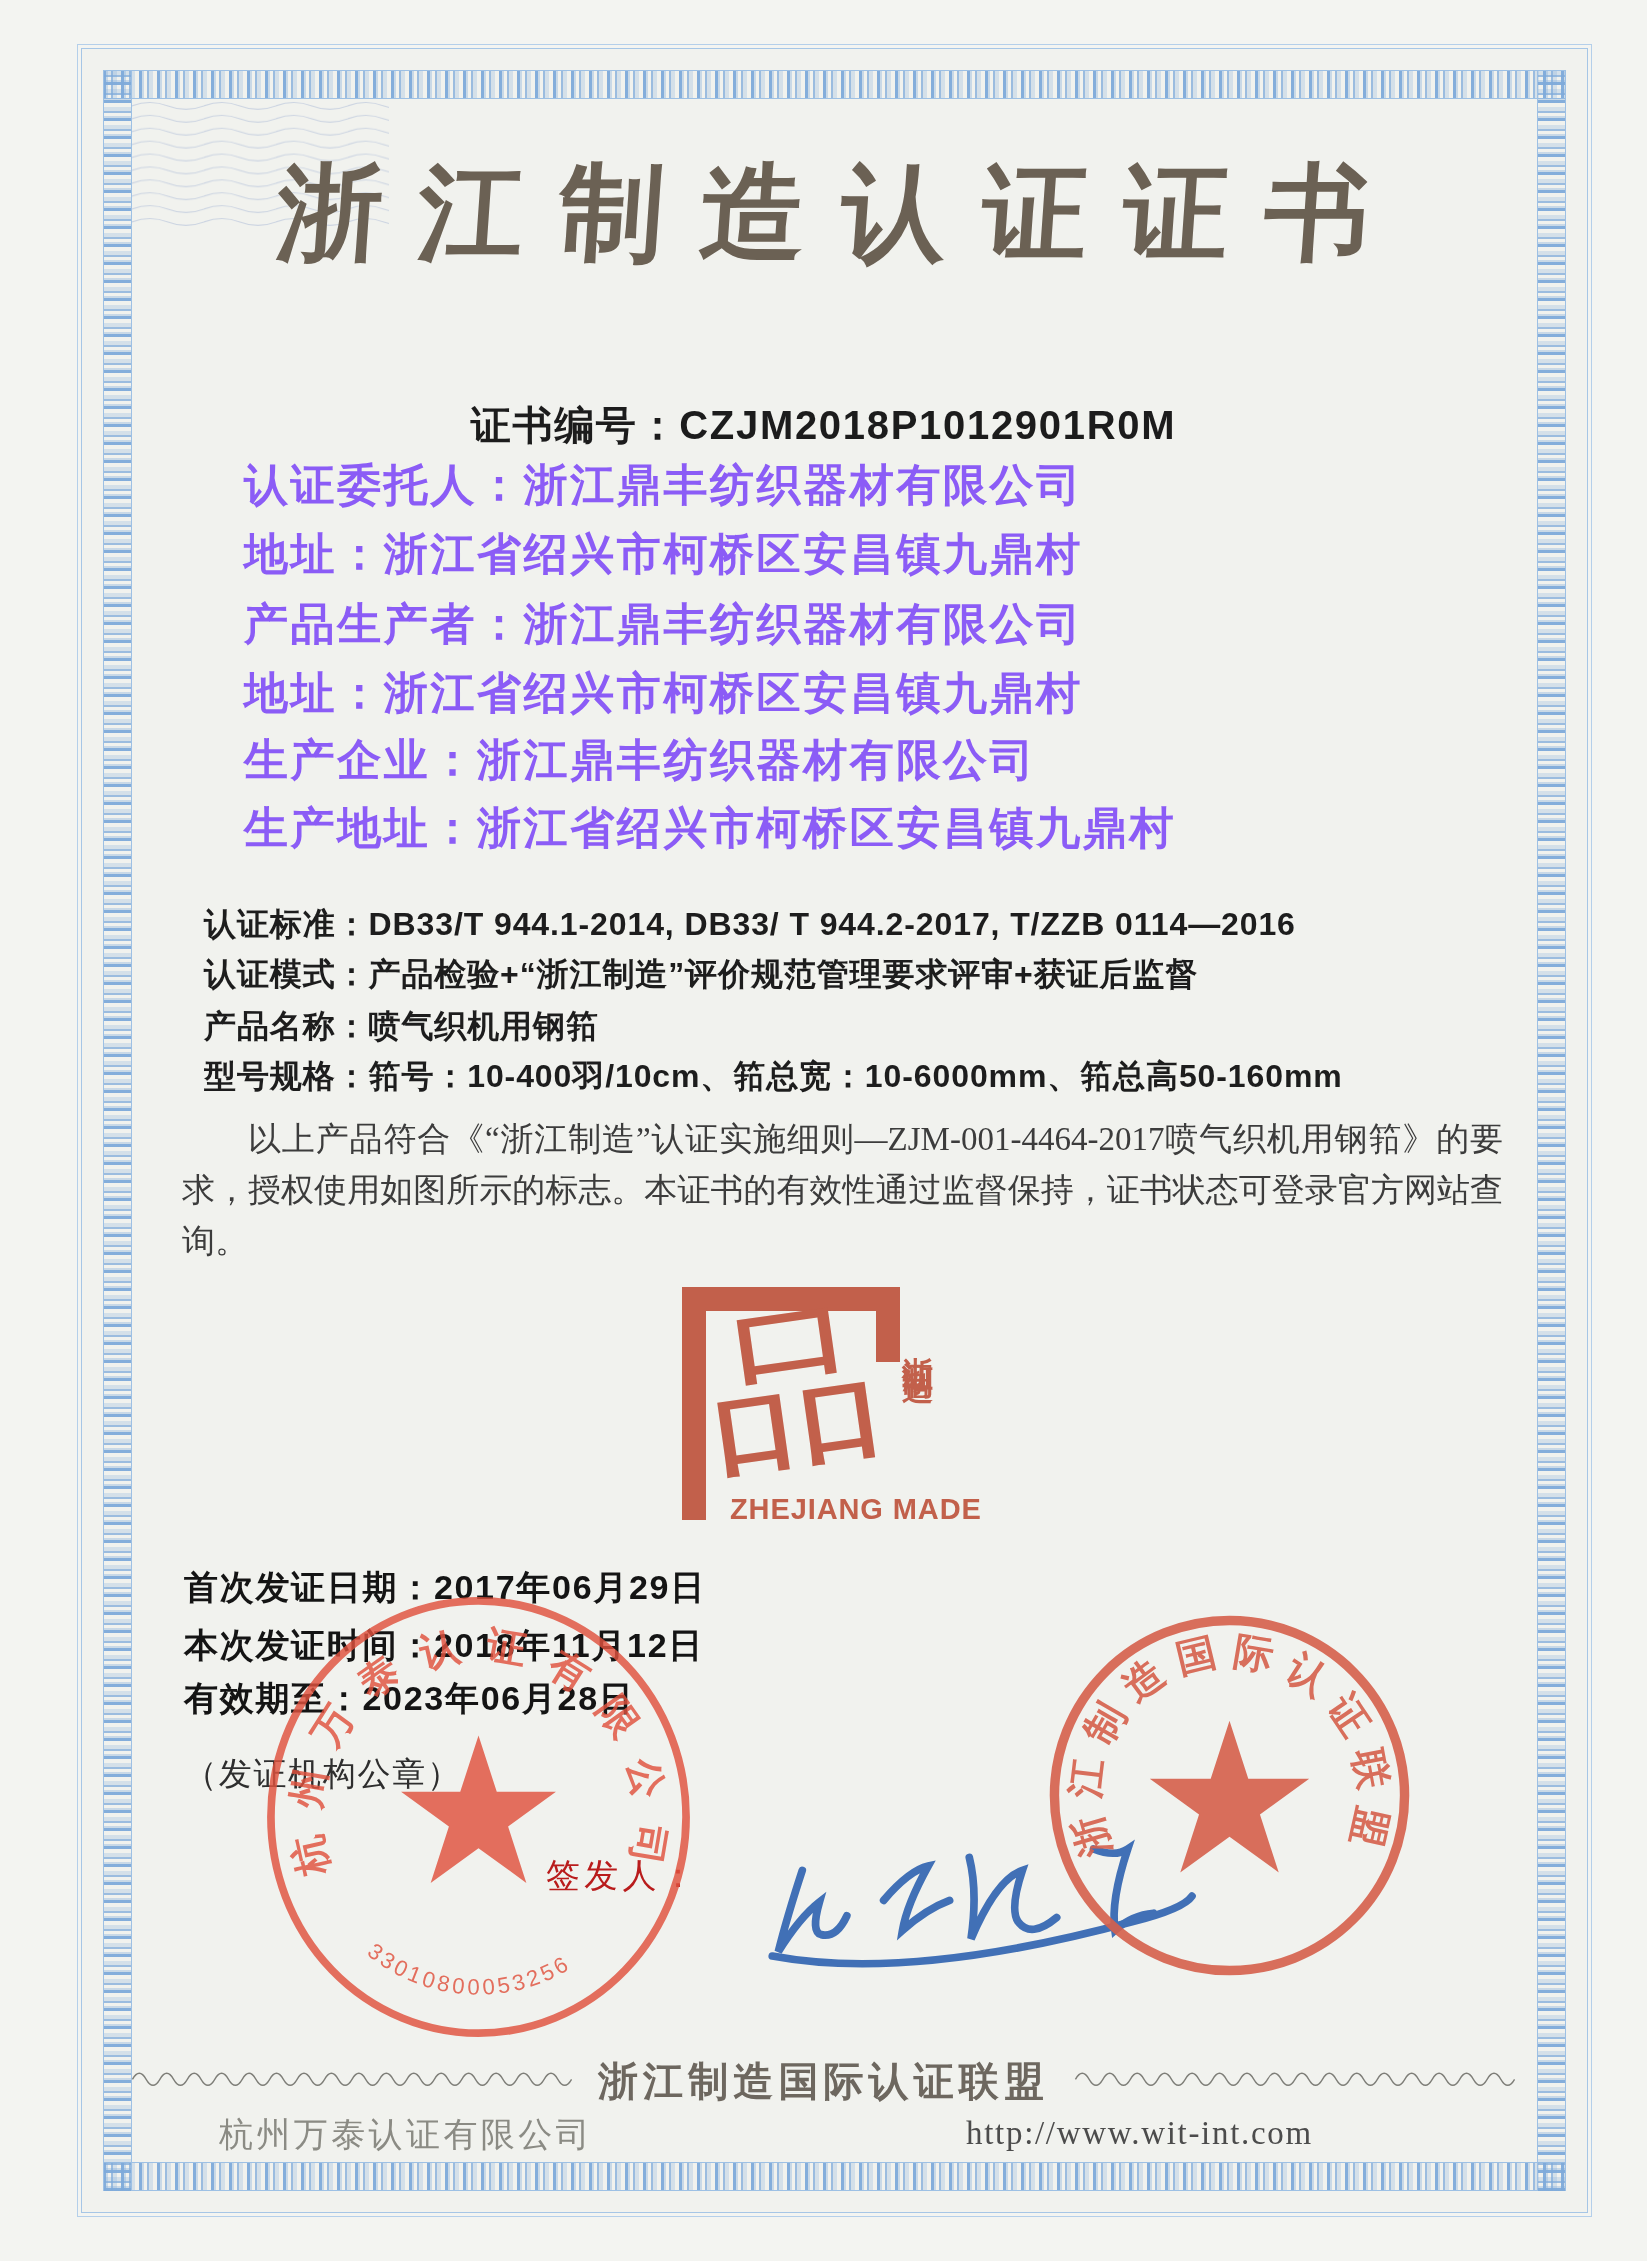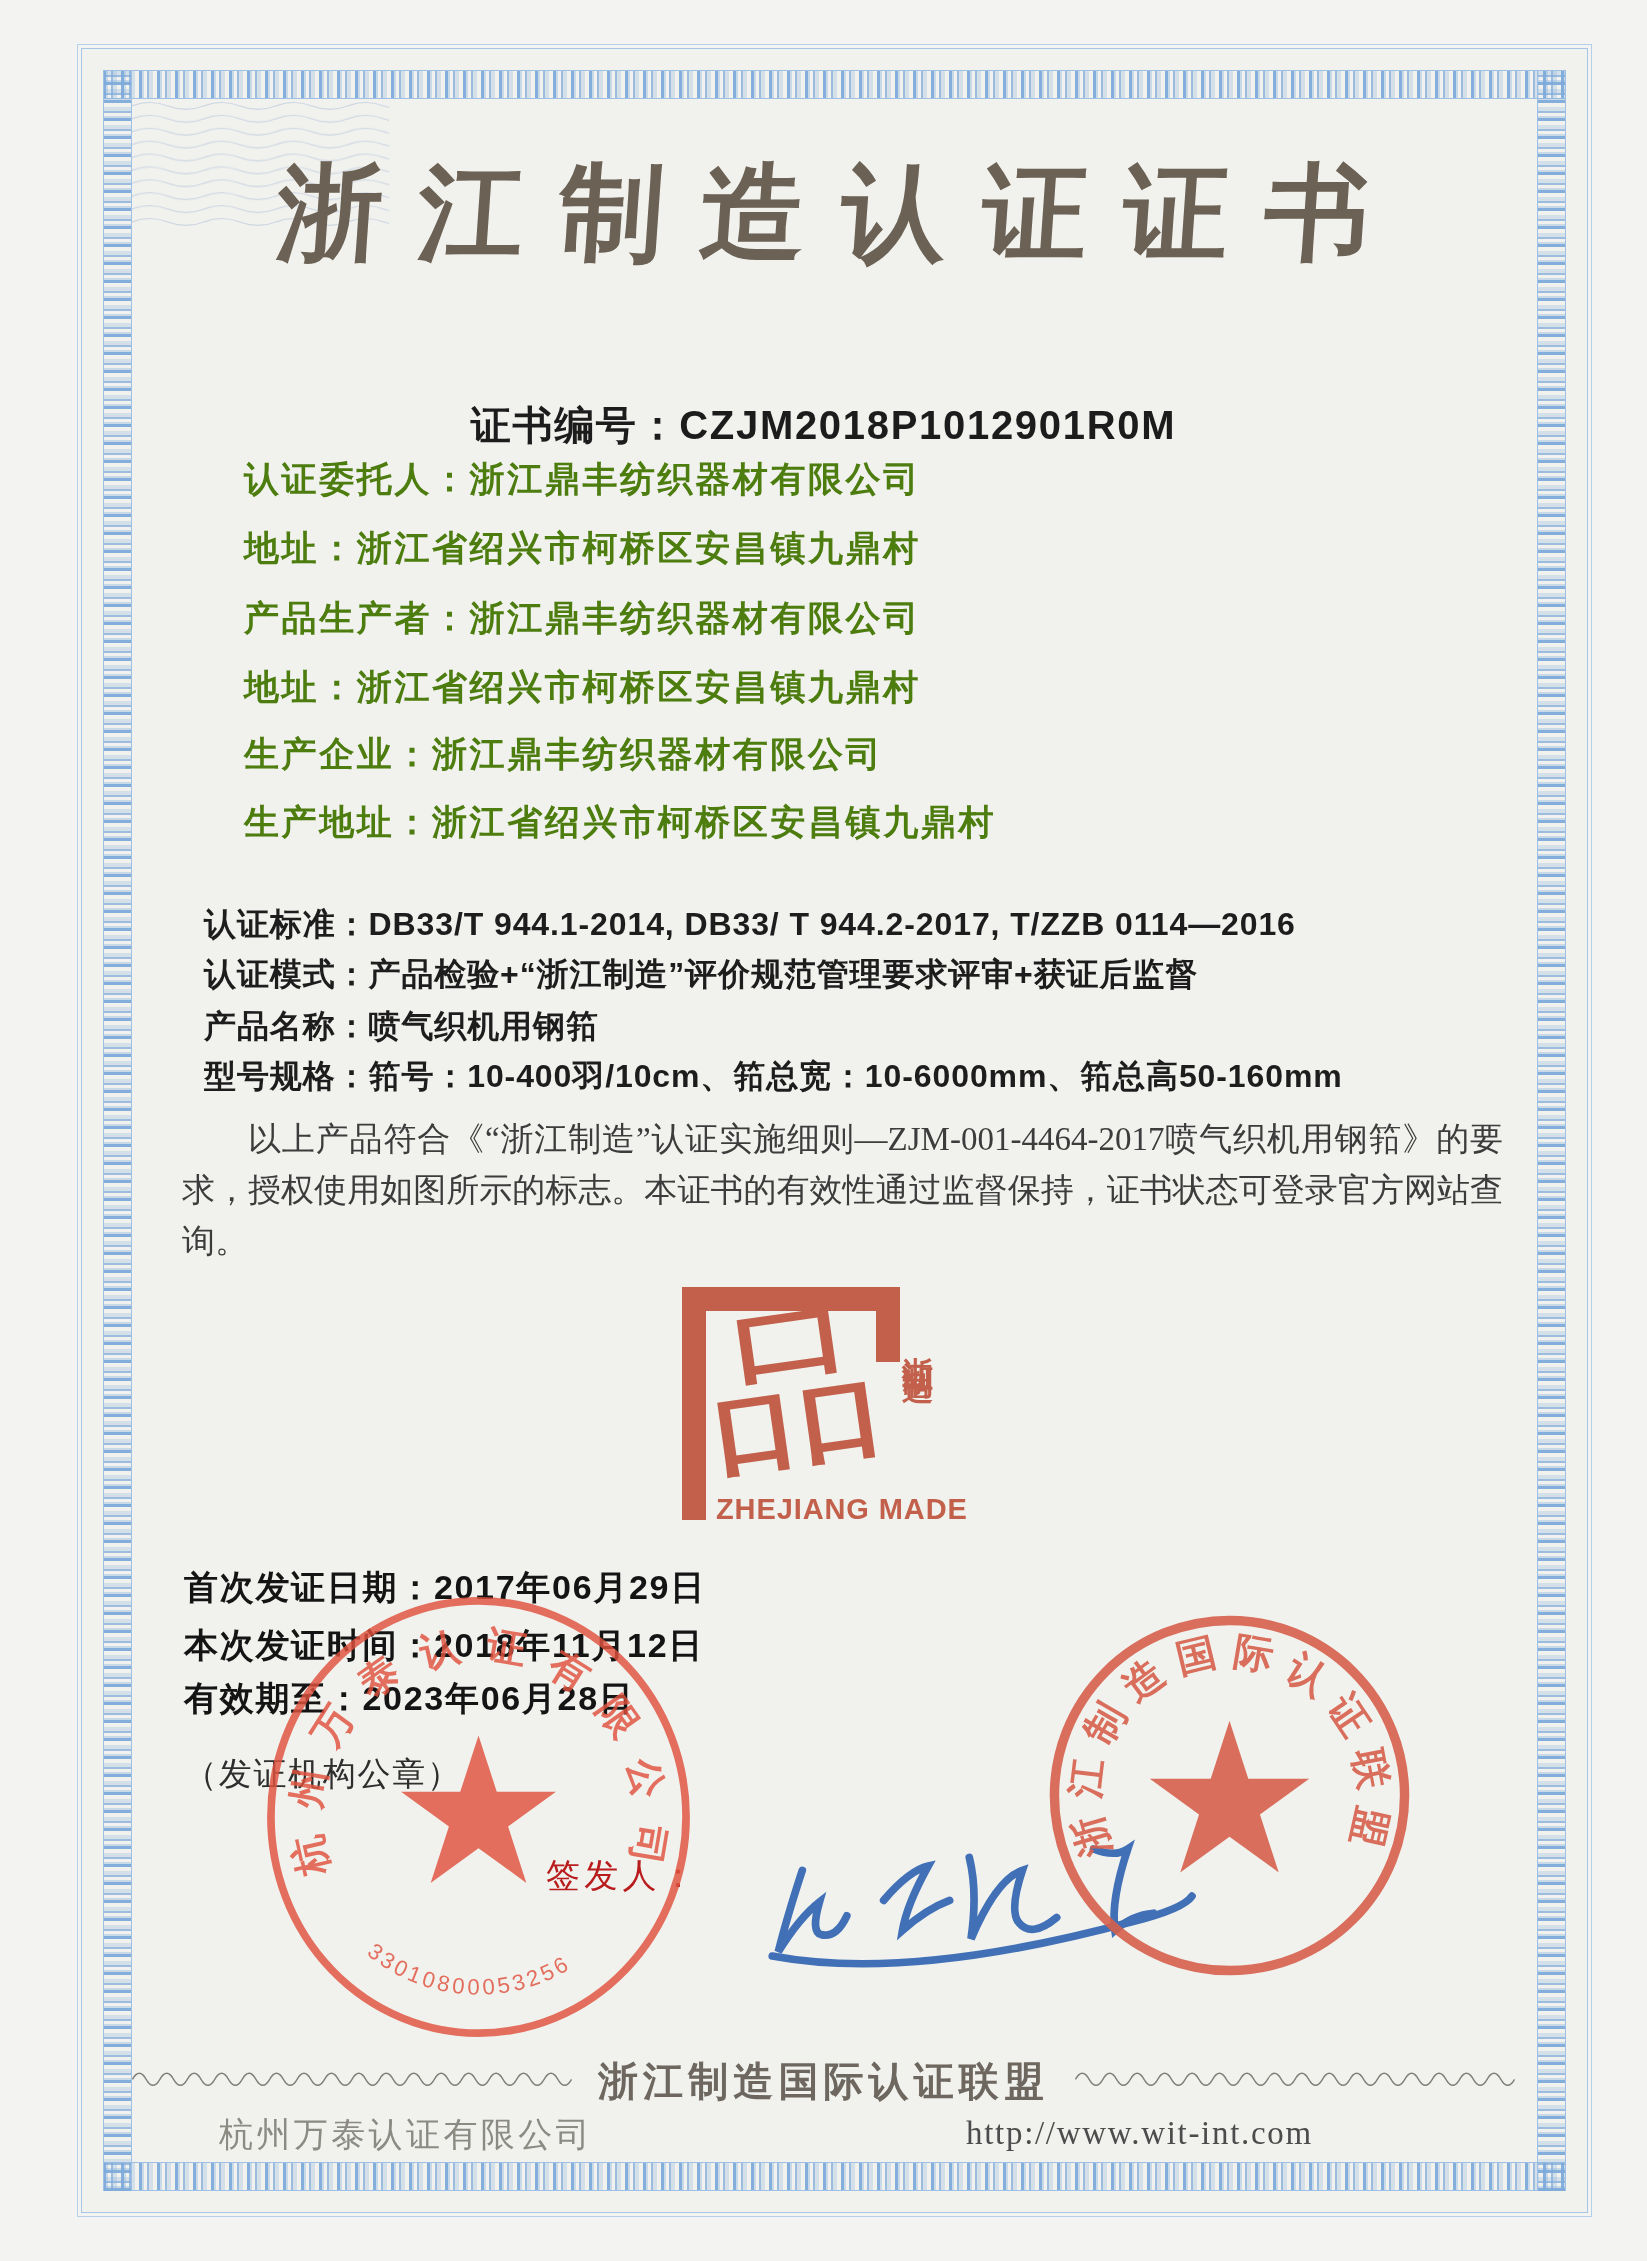--- a/index.html
+++ b/index.html
@@ -39,21 +39,21 @@
   .abs{position:absolute;}
   .title{
     left:0;width:1647px;top:144px;text-align:center;
     font-size:105px;font-weight:bold;color:#6b6154;
     letter-spacing:36px;padding-left:36px;box-sizing:border-box;
     transform:skewX(-4deg);
     font-family:"DejaVu Serif", serif;
   }
   .certno{left:0;width:1647px;top:350px;text-align:center;color:#1c1c1c;
     font-size:40px;font-weight:bold;font-family:"Liberation Sans", sans-serif;letter-spacing:1.7px;margin-top:48px;}
-  .infoline{left:244px;color:#4d7c0f;font-size:35px;font-weight:bold;
+  .infoline{left:244px;color:#8b5cf6;font-size:44px;font-weight:bold;
     font-family:"Liberation Sans", sans-serif;letter-spacing:2.6px;white-space:nowrap;}
   .specline{left:204px;color:#1d1d1d;font-size:32px;font-weight:bold;
     font-family:"Liberation Sans", sans-serif;letter-spacing:0.9px;white-space:nowrap;}
   .para{left:182px;top:1114px;width:1321px;color:#3c3c3c;font-size:33px;
     line-height:51px;text-align:justify;text-indent:2em;
     font-family:"Liberation Serif", serif;}
   .dateline{left:184px;color:#141414;font-size:34px;font-weight:bold;
     font-family:"Liberation Sans", sans-serif;letter-spacing:1.7px;white-space:nowrap;}
   .sealnote{left:184px;top:1752px;color:#2e2e2e;font-size:33px;letter-spacing:1.7px;text-align:right;}
   .issuer{left:546px;top:1853px;color:#b91c1c;font-size:34px;letter-spacing:4.3px;}
@@ -64,21 +64,21 @@
   .footright{left:926px;top:2115px;color:#4c4c4c;font-size:33px;letter-spacing:1.7px;margin-left:40px;}
   
   .logo{left:682px;top:1287px;width:262px;height:250px;}
   .logo .bar{position:absolute;background:#c2604b;}
   .logo .glyph{position:absolute;left:22px;top:5.1px;width:177px;height:194px;
     font-size:170px;line-height:194px;text-align:center;color:#c2604b;
     transform:rotate(-8deg);font-family:"DejaVu Serif", serif;}
   .logo .side{position:absolute;left:214px;top:45px;height:146px;
     writing-mode:vertical-rl;color:#c2604b;font-size:31px;font-weight:bold;
     letter-spacing:5.1px;font-family:"Liberation Sans", sans-serif;}
-  .logo .cap{position:absolute;left:34px;top:206px;width:233px;
+  .logo .cap{position:absolute;left:48px;top:206px;width:233px;
     color:#c2604b;font-size:29px;font-weight:bold;letter-spacing:0.9px;
     font-family:"Liberation Sans", sans-serif;white-space:nowrap;}
   
   .sealL{left:264px;top:1594px;width:429px;height:446px;opacity:.82;}
   .sealR{left:1045px;top:1611px;width:369px;height:369px;opacity:.9;}
   .sig{left:755px;top:1819px;width:480px;height:197px;}
   .flourish{top:2069px;width:446px;height:20.6px;}
 </style>
 </head>
 <body>

